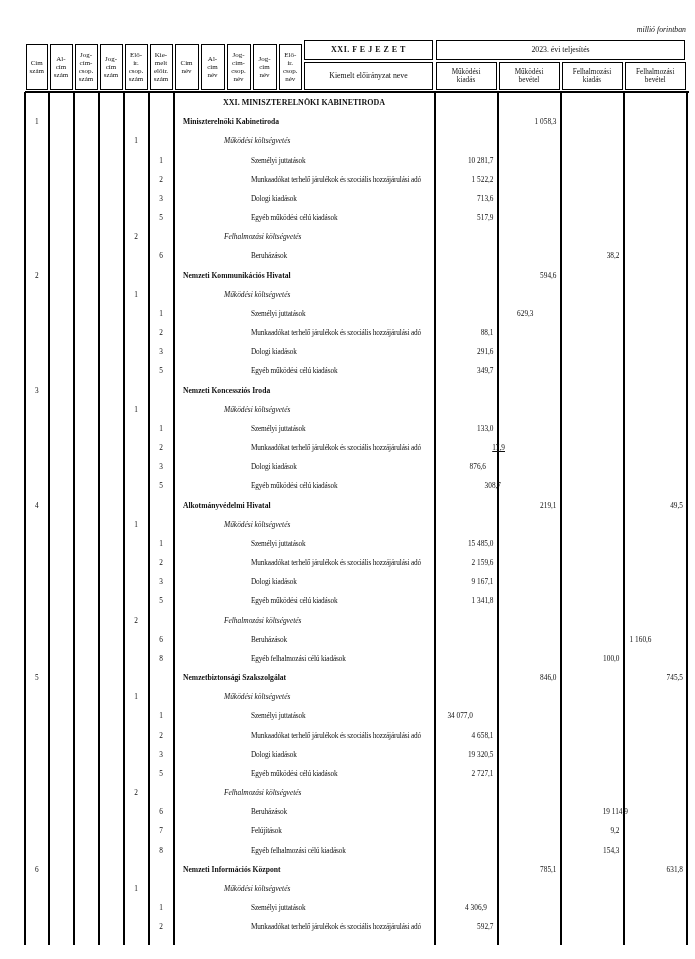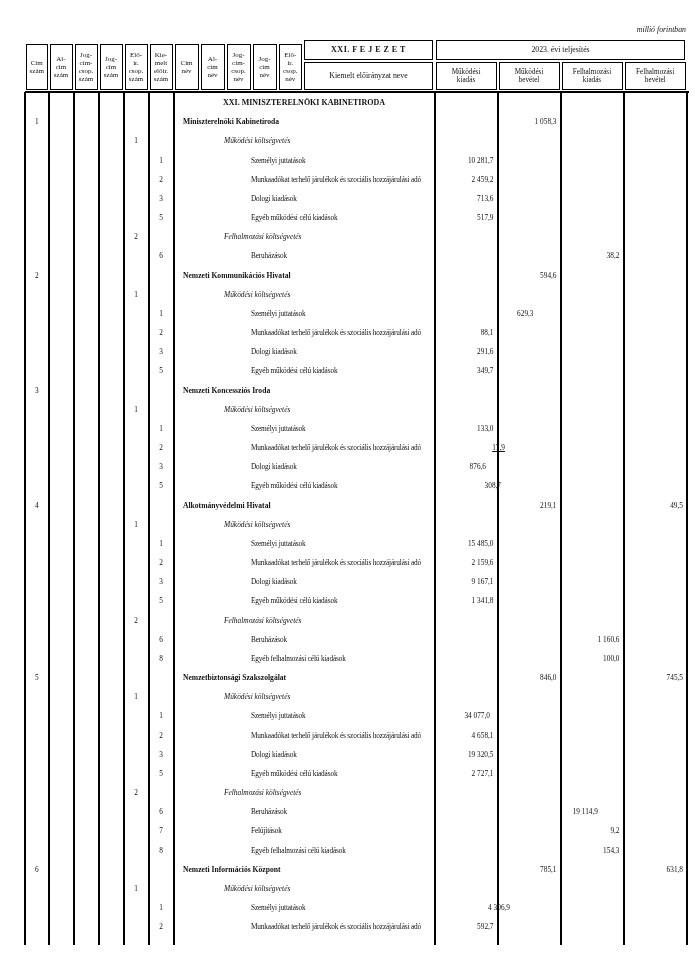--- a/index.html
+++ b/index.html
@@ -148,21 +148,21 @@
         <span class="rname italic">Működési költségvetés</span>
       </div>
       <div class="trow" style="top: 150.51px;">
         <span class="szam" style="left: 148.5px; width: 25px;">1</span>
         <span class="rname normal">Személyi juttatások</span>
         <span class="val" style="left: 434.5px; width: 59px;">10 281,7</span>
       </div>
       <div class="trow" style="top: 169.68px;">
         <span class="szam" style="left: 148.5px; width: 25px;">2</span>
         <span class="rname normal">Munkaadókat terhelő járulékok és szociális hozzájárulási adó</span>
-        <span class="val" style="left: 434.5px; width: 59px;">2 459,2</span>
+        <span class="val" style="left: 434.5px; width: 59px;">1 522,2</span>
       </div>
       <div class="trow" style="top: 188.85px;">
         <span class="szam" style="left: 148.5px; width: 25px;">3</span>
         <span class="rname normal">Dologi kiadások</span>
         <span class="val" style="left: 434.5px; width: 59px;">713,6</span>
       </div>
       <div class="trow" style="top: 208.02px;">
         <span class="szam" style="left: 148.5px; width: 25px;">5</span>
         <span class="rname normal">Egyéb működési célú kiadások</span>
         <span class="val" style="left: 434.5px; width: 59px;">517,9</span>
@@ -263,41 +263,41 @@
         <span class="rname normal">Egyéb működési célú kiadások</span>
         <span class="val" style="left: 434.5px; width: 59px;">1 341,8</span>
       </div>
       <div class="trow" style="top: 610.59px;">
         <span class="szam" style="left: 123.5px; width: 25px;">2</span>
         <span class="rname italic">Felhalmozási költségvetés</span>
       </div>
       <div class="trow" style="top: 629.76px;">
         <span class="szam" style="left: 148.5px; width: 25px;">6</span>
         <span class="rname normal">Beruházások</span>
-        <span class="val" style="left: 560.5px; width: 59px;">1 160,6</span>
+        <span class="val" style="left: 560.5px; width: 59px; padding-left: 32px;">1 160,6</span>
       </div>
       <div class="trow" style="top: 648.93px;">
         <span class="szam" style="left: 148.5px; width: 25px;">8</span>
         <span class="rname normal">Egyéb felhalmozási célú kiadások</span>
         <span class="val" style="left: 560.5px; width: 59px;">100,0</span>
       </div>
       <div class="trow" style="top: 668.1px;">
         <span class="szam" style="left: 25px; width: 23.5px;">5</span>
         <span class="rname bold">Nemzetbiztonsági Szakszolgálat</span>
         <span class="val" style="left: 497.5px; width: 59px;">846,0</span>
         <span class="val" style="left: 623.5px; width: 59.5px;">745,5</span>
       </div>
       <div class="trow" style="top: 687.27px;">
         <span class="szam" style="left: 123.5px; width: 25px;">1</span>
         <span class="rname italic">Működési költségvetés</span>
       </div>
       <div class="trow" style="top: 706.44px;">
         <span class="szam" style="left: 148.5px; width: 25px;">1</span>
         <span class="rname normal">Személyi juttatások</span>
-        <span class="val" style="left: 431px; width: 59px;">34 077,0</span>
+        <span class="val" style="left: 414px; width: 59px;">34 077,0</span>
       </div>
       <div class="trow" style="top: 725.61px;">
         <span class="szam" style="left: 148.5px; width: 25px;">2</span>
         <span class="rname normal">Munkaadókat terhelő járulékok és szociális hozzájárulási adó</span>
         <span class="val" style="left: 434.5px; width: 59px;">4 658,1</span>
       </div>
       <div class="trow" style="top: 744.78px;">
         <span class="szam" style="left: 148.5px; width: 25px;">3</span>
         <span class="rname normal">Dologi kiadások</span>
         <span class="val" style="left: 434.5px; width: 59px;">19 320,5</span>
@@ -307,21 +307,21 @@
         <span class="rname normal">Egyéb működési célú kiadások</span>
         <span class="val" style="left: 434.5px; width: 59px;">2 727,1</span>
       </div>
       <div class="trow" style="top: 783.12px;">
         <span class="szam" style="left: 123.5px; width: 25px;">2</span>
         <span class="rname italic">Felhalmozási költségvetés</span>
       </div>
       <div class="trow" style="top: 802.29px;">
         <span class="szam" style="left: 148.5px; width: 25px;">6</span>
         <span class="rname normal">Beruházások</span>
-        <span class="val" style="left: 539px; width: 59px; text-align: right;">19 114,9</span>
+        <span class="val" style="left: 569px; width: 59px; text-align: right;">19 114,9</span>
       </div>
       <div class="trow" style="top: 821.46px;">
         <span class="szam" style="left: 148.5px; width: 25px;">7</span>
         <span class="rname normal">Felújítások</span>
         <span class="val" style="left: 560.5px; width: 59px;">9,2</span>
       </div>
       <div class="trow" style="top: 840.63px;">
         <span class="szam" style="left: 148.5px; width: 25px;">8</span>
         <span class="rname normal">Egyéb felhalmozási célú kiadások</span>
         <span class="val" style="left: 560.5px; width: 59px;">154,3</span>
@@ -332,21 +332,21 @@
         <span class="val" style="left: 497.5px; width: 59px;">785,1</span>
         <span class="val" style="left: 623.5px; width: 59.5px;">631,8</span>
       </div>
       <div class="trow" style="top: 878.97px;">
         <span class="szam" style="left: 123.5px; width: 25px;">1</span>
         <span class="rname italic">Működési költségvetés</span>
       </div>
       <div class="trow" style="top: 898.14px;">
         <span class="szam" style="left: 148.5px; width: 25px;">1</span>
         <span class="rname normal">Személyi juttatások</span>
-        <span class="val" style="left: 451px; width: 59px;">4 306,9</span>
+        <span class="val" style="left: 428px; width: 59px;">4 306,9</span>
       </div>
       <div class="trow" style="top: 917.31px;">
         <span class="szam" style="left: 148.5px; width: 25px;">2</span>
         <span class="rname normal">Munkaadókat terhelő járulékok és szociális hozzájárulási adó</span>
         <span class="val" style="left: 434.5px; width: 59px;">592,7</span>
       </div>
     </div>
 
 </div>
 

